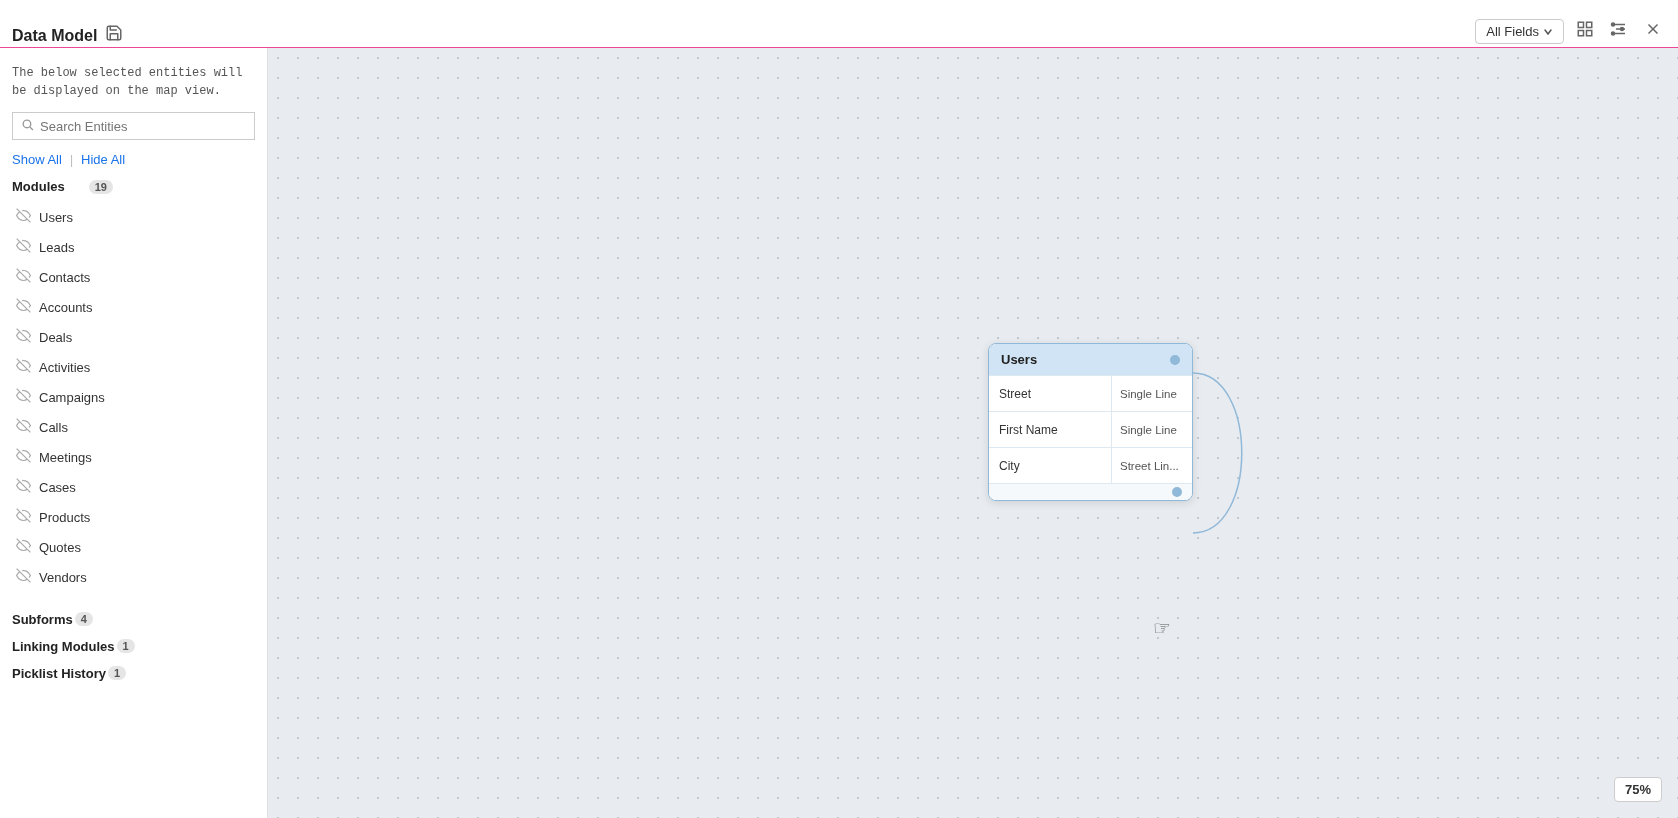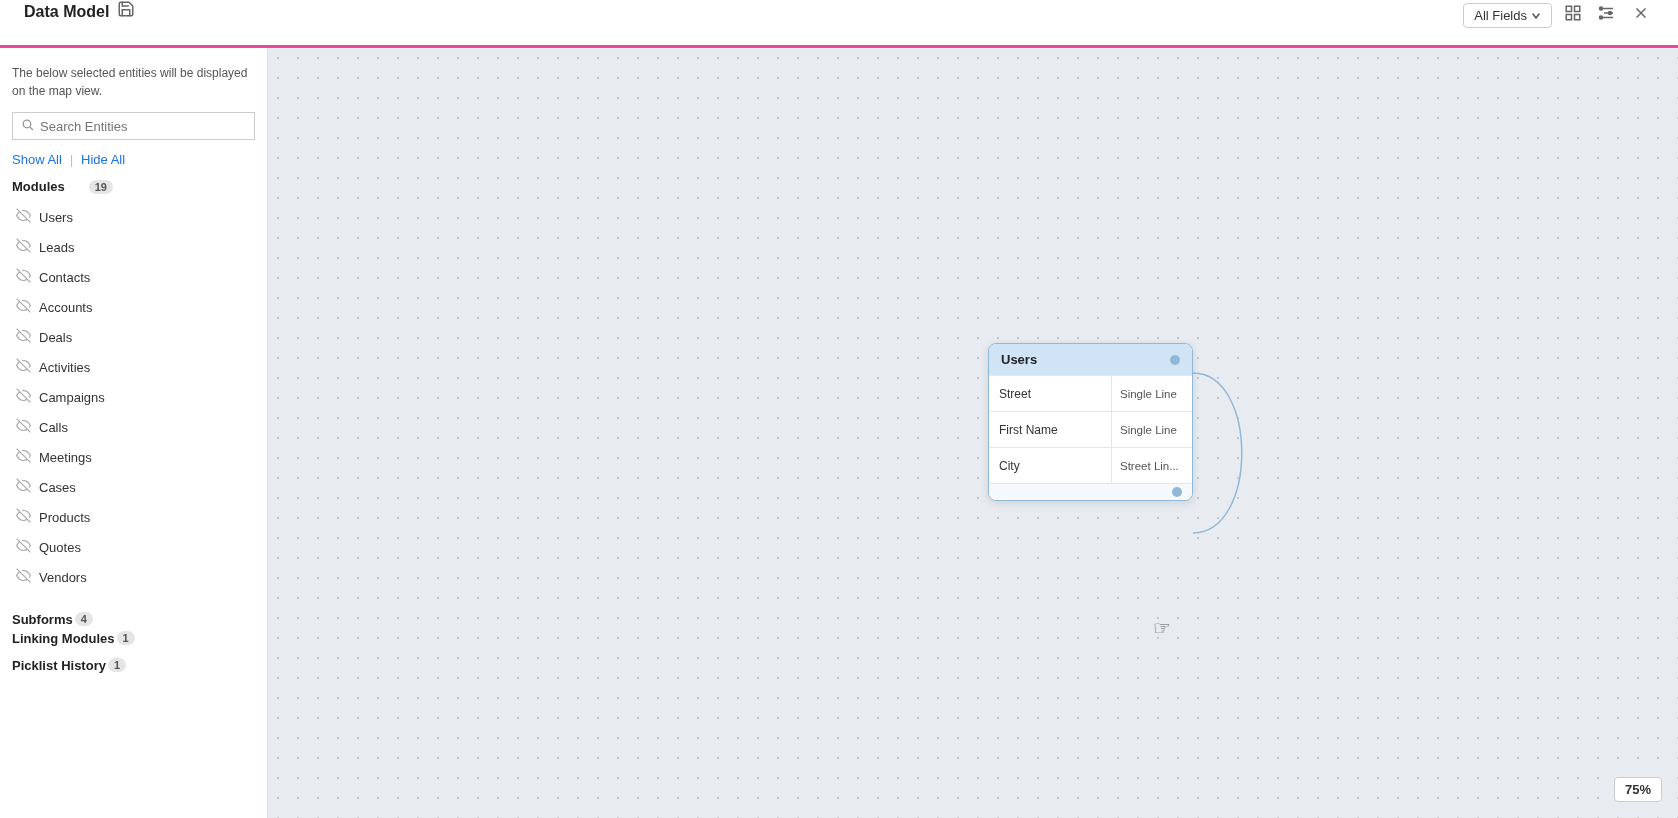--- a/index.html
+++ b/index.html
@@ -1,22 +1,22 @@
 <!DOCTYPE html>
 <html><head>
   <meta charset="utf-8">
   <style>
     * { box-sizing: border-box; margin: 0; padding: 0; }
     body { font-family: -apple-system, BlinkMacSystemFont, 'Segoe UI', sans-serif; background: #f0f2f5; width: 1678px; height: 818px; overflow: hidden; display: flex; flex-direction: column; }
 
     
     .header {
-      display: flex; align-items: flex-start; justify-content: space-between;
-      background: #fff; border-bottom: 3px solid #ec4899;
-      padding: 0 24px; height: 48px; flex-shrink: 0;
+      display: flex; align-items: flex-end; justify-content: space-between;
+      background: #fff; border-bottom: 1px solid #ec4899;
+      padding: 0 12px; height: 48px; flex-shrink: 0;
     }
     .header-left { display: flex; align-items: center; gap: 8px; }
     .header-title { font-size: 16px; font-weight: 600; color: #222; }
     .header-save-icon { color: #888; cursor: pointer; font-size: 18px; }
     .header-right { display: flex; align-items: center; gap: 8px; }
     .all-fields-btn {
       display: flex; align-items: center; gap: 4px;
       border: 1px solid #ccc; border-radius: 4px;
       padding: 4px 10px; font-size: 13px; background: #fff; cursor: pointer; color: #333;
     }
@@ -24,21 +24,21 @@
 
     
     .main { display: flex; flex: 1; overflow: hidden; }
 
     
     .sidebar {
       width: 268px; background: #fff; border-right: 1px solid #e0e0e0;
       display: flex; flex-direction: column; padding: 16px 12px;
       overflow-y: auto; flex-shrink: 0;
     }
-    .sidebar-desc { font-size: 12px; color: #555; margin-bottom: 12px; line-height: 1.5; }
+    .sidebar-desc { font-size: 12px; color: #555; margin-bottom: 12px; line-height: 1.5; font-family: Liberation Mono, monospace; }
     .search-box {
       display: flex; align-items: center; gap: 6px;
       border: 1px solid #ccc; border-radius: 0; padding: 5px 8px;
       margin-bottom: 12px; background: #fff;
     }
     .search-box input { border: none; outline: none; font-size: 13px; color: #333; width: 100%; }
     .search-icon { color: #999; font-size: 13px; }
     .show-hide-row { display: flex; align-items: center; gap: 8px; margin-bottom: 12px; font-size: 13px; }
     .show-all-link, .hide-all-link { color: #1a73e8; cursor: pointer; text-decoration: none; font-size: 13px; }
     .divider-text { color: #bbb; font-size: 12px; }
@@ -308,21 +308,21 @@
             </svg>
         </span>
         <span>Vendors</span>
       </div>
     </div>
 
     <div class="section-row subform-section">
       <span style="font-size:13px;font-weight:700;color:#222;">Subforms</span>
       <span class="section-badge">4</span>
     </div>
-    <div class="section-row" style="">
+    <div class="section-row" style="margin-top:8px;">
       <span style="font-size:13px;font-weight:700;color:#222;">Linking Modules</span>
       <span class="section-badge">1</span>
     </div>
     <div class="section-row" style="margin-top:8px;">
       <span style="font-size:13px;font-weight:700;color:#222;">Picklist History</span>
       <span class="section-badge">1</span>
     </div>
   </div>
 
   <div class="canvas">

